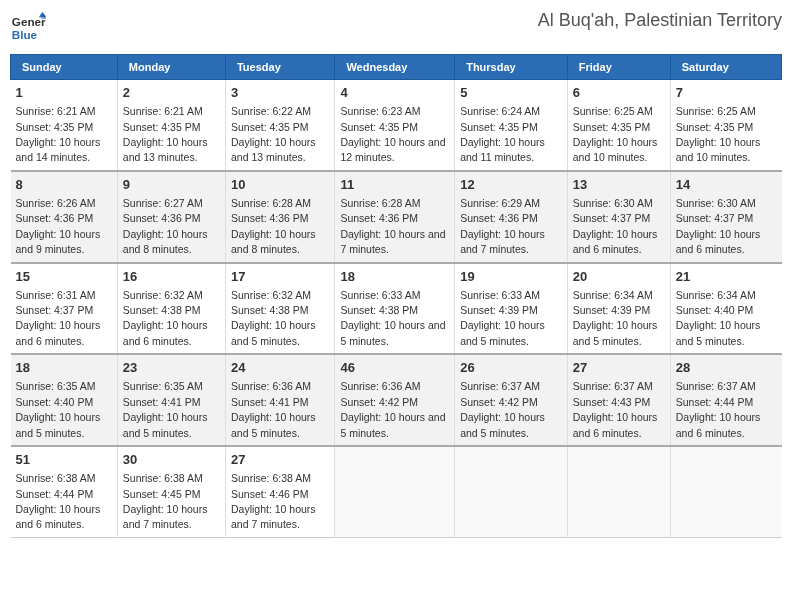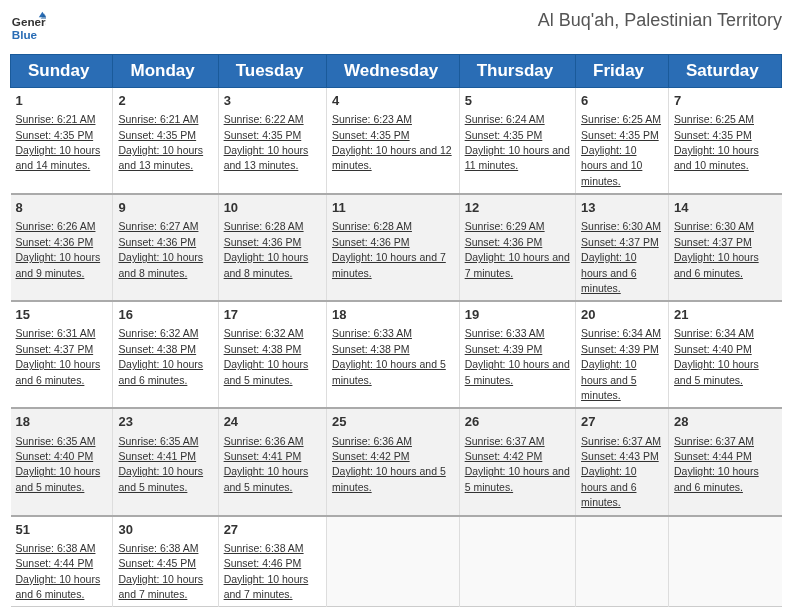--- a/index.html
+++ b/index.html
@@ -39,22 +39,22 @@
     }
     table {
       width: 100%;
       border-collapse: collapse;
       font-size: 11px;
     }
     thead tr th {
       background-color: #2a6db5;
       color: #fff;
       text-align: left;
-      padding: 6px 17px;
-      font-size: 17px;
+      padding: 6px 11px;
+      font-size: 11px;
       font-weight: bold;
       border: 1px solid #1a5a9a;
     }
     tbody tr {
       border-bottom: 1px solid #ccc;
     }
     tbody tr:nth-child(odd) {
       background-color: #fff;
     }
     tbody tr:nth-child(even) {
@@ -75,21 +75,20 @@
     }
     .day-num {
       font-size: 13px;
       font-weight: bold;
       display: block;
       margin-bottom: 2px;
     }
     .day-info {
       font-size: 10.5px;
       color: #333;
-      text-decoration: underline;
     }
     .empty-cell {
       background: #f9f9f9;
     }
   </style>
 </head>
 <body>
 
 <div class="header">
   <div class="logo">
@@ -166,21 +165,21 @@
         <td><span class="day-num">21</span>
 <span class="day-info">Sunrise: 6:34 AM<br>Sunset: 4:40 PM<br>Daylight: 10 hours and 5 minutes.</span></td>
       </tr>
       <tr class="week-separator">
         <td><span class="day-num">18</span>
 <span class="day-info">Sunrise: 6:35 AM<br>Sunset: 4:40 PM<br>Daylight: 10 hours and 5 minutes.</span></td>
         <td><span class="day-num">23</span>
 <span class="day-info">Sunrise: 6:35 AM<br>Sunset: 4:41 PM<br>Daylight: 10 hours and 5 minutes.</span></td>
         <td><span class="day-num">24</span>
 <span class="day-info">Sunrise: 6:36 AM<br>Sunset: 4:41 PM<br>Daylight: 10 hours and 5 minutes.</span></td>
-        <td><span class="day-num">25</span>
+        <td><span class="day-num">46</span>
 <span class="day-info">Sunrise: 6:36 AM<br>Sunset: 4:42 PM<br>Daylight: 10 hours and 5 minutes.</span></td>
         <td><span class="day-num">26</span>
 <span class="day-info">Sunrise: 6:37 AM<br>Sunset: 4:42 PM<br>Daylight: 10 hours and 5 minutes.</span></td>
         <td><span class="day-num">27</span>
 <span class="day-info">Sunrise: 6:37 AM<br>Sunset: 4:43 PM<br>Daylight: 10 hours and 6 minutes.</span></td>
         <td><span class="day-num">28</span>
 <span class="day-info">Sunrise: 6:37 AM<br>Sunset: 4:44 PM<br>Daylight: 10 hours and 6 minutes.</span></td>
       </tr>
       <tr class="week-separator">
         <td><span class="day-num">51</span>

